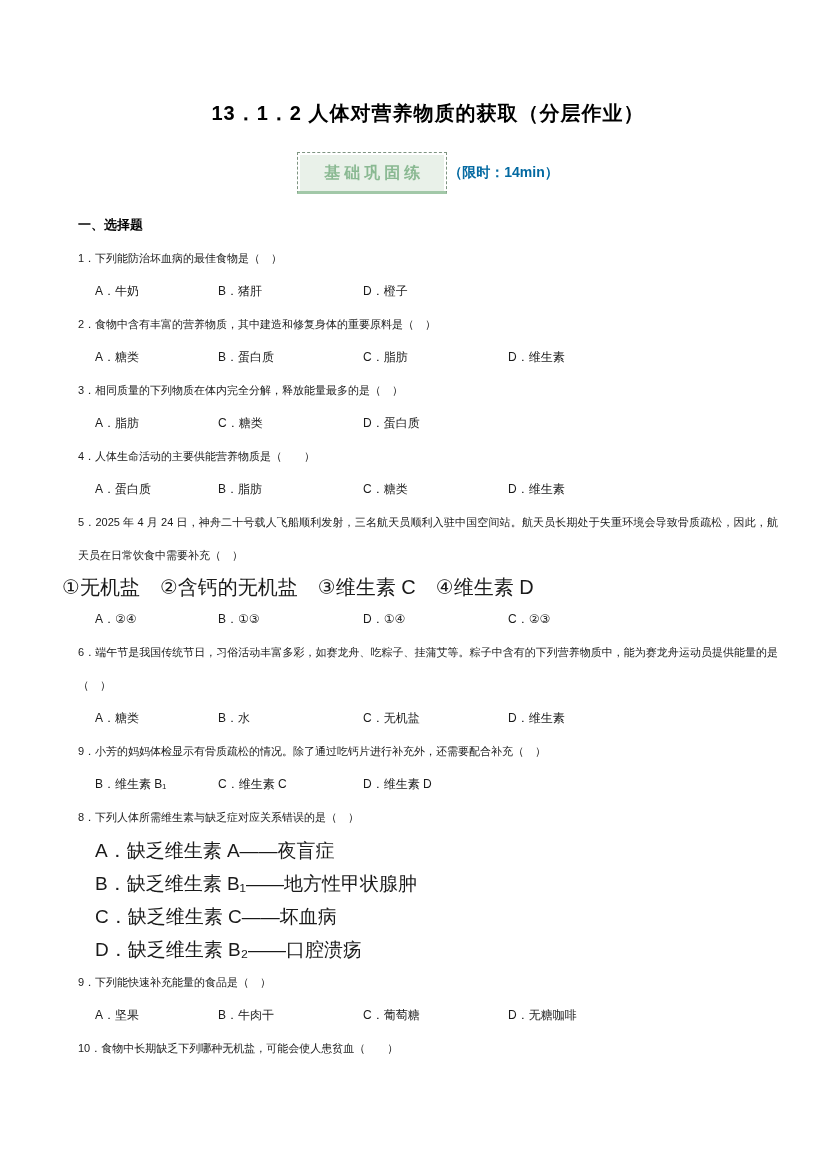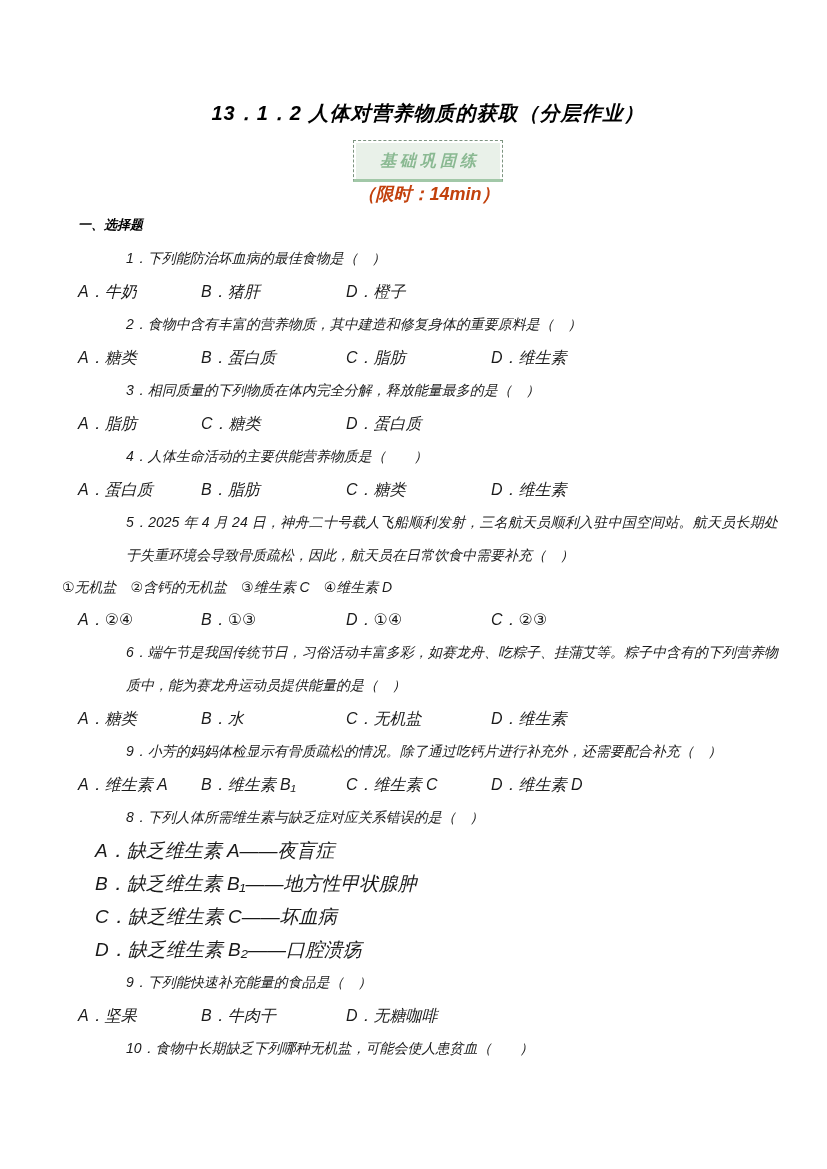--- a/index.html
+++ b/index.html
@@ -13,95 +13,94 @@
   html, body { margin: 0; padding: 0; background: #ffffff; }
   .page {
     width: 827px;
     height: 1169px;
     margin: 0 auto;
     background: #ffffff;
     overflow: hidden;
     font-family: "Liberation Sans", "DejaVu Sans", sans-serif;
     color: var(--text);
   }
-  .content { padding: 96px 49px 0 78px; font-style: italic; }
+  .content { padding: 96px 49px 0 78px; }
 
   .title {
     margin: 0;
     font-size: 20px;
     line-height: 34px;
     font-weight: 700;
     text-align: center;
     color: #000000;
     letter-spacing: 1px;
   }
 
   .badge-row {
     margin-top: 16px;
     height: 54px;
     display: flex;
     justify-content: center;
     align-items: center;
-    flex-direction: column;
   }
   .badge {
     position: relative;
     border: 1px dashed var(--badge-dash);
     border-bottom: 3px solid var(--badge-underline);
     padding: 2px 2px 0 2px;
   }
   .badge-fill {
     background: var(--badge-bg);
     color: var(--badge-text);
     font-size: 16px;
     font-weight: 700;
     letter-spacing: 4px;
     padding: 8px 20px 7px 24px;
     white-space: nowrap;
   }
   .time-limit {
     margin-left: 1px;
-    font-size: 18px;
-    font-weight: 700;
-    color: #c2410c;
+    font-size: 14px;
+    font-weight: 700;
+    color: #0369a1;
     white-space: nowrap;
   }
 
   .section-heading {
     margin-top: 8px;
     font-size: 13px;
     font-weight: 700;
     line-height: 34px;
     color: #000000;
   }
 
   .question { margin: 0; }
   .stem {
-    font-size: 14px;
+    font-size: 11px;
     line-height: 33px;
     text-align: justify;
     white-space: pre-wrap;
-    margin-left: 48px;
   }
   .opt-row {
     display: grid;
     grid-template-columns: 123px 145px 145px auto;
-    font-size: 16px;
+    margin-left: 17px;
+    font-size: 12px;
     line-height: 33px;
   }
   .opt-row .opt { white-space: pre-wrap; }
   .opt-col {
     margin-left: 17px;
     font-size: 19px;
     line-height: 33px;
   }
   .opt-col .opt { display: block; white-space: pre-wrap; }
   .sub-items {
     margin-left: -16px;
-    font-size: 14px;
+    font-size: 20px;
     line-height: 31px;
     white-space: pre-wrap;
   }
 </style>
 </head>
 <body>
 
 <div class="page">
   <div class="content">
 
@@ -171,21 +170,20 @@
         <span class="opt">A．糖类</span>
         <span class="opt">B．水</span>
         <span class="opt">C．无机盐</span>
         <span class="opt">D．维生素</span>
       </div>
     </div>
 
     <div class="question">
       <div class="stem">9．小芳的妈妈体检显示有骨质疏松的情况。除了通过吃钙片进行补充外，还需要配合补充（　）</div>
       <div class="opt-row">
-        <span class="opt">A．维生素 A</span>
         <span class="opt">B．维生素 B₁</span>
         <span class="opt">C．维生素 C</span>
         <span class="opt">D．维生素 D</span>
       </div>
     </div>
 
     <div class="question">
       <div class="stem">8．下列人体所需维生素与缺乏症对应关系错误的是（　）</div>
       <div class="opt-col">
         <span class="opt">A．缺乏维生素 A——夜盲症</span>
@@ -193,20 +191,21 @@
         <span class="opt">C．缺乏维生素 C——坏血病</span>
         <span class="opt">D．缺乏维生素 B₂——口腔溃疡</span>
       </div>
     </div>
 
     <div class="question">
       <div class="stem">9．下列能快速补充能量的食品是（　）</div>
       <div class="opt-row">
         <span class="opt">A．坚果</span>
         <span class="opt">B．牛肉干</span>
+        <span class="opt">C．葡萄糖</span>
         <span class="opt">D．无糖咖啡</span>
       </div>
     </div>
 
     <div class="question">
       <div class="stem">10．食物中长期缺乏下列哪种无机盐，可能会使人患贫血（　　）</div>
     </div>
 
   </div>
 </div>

